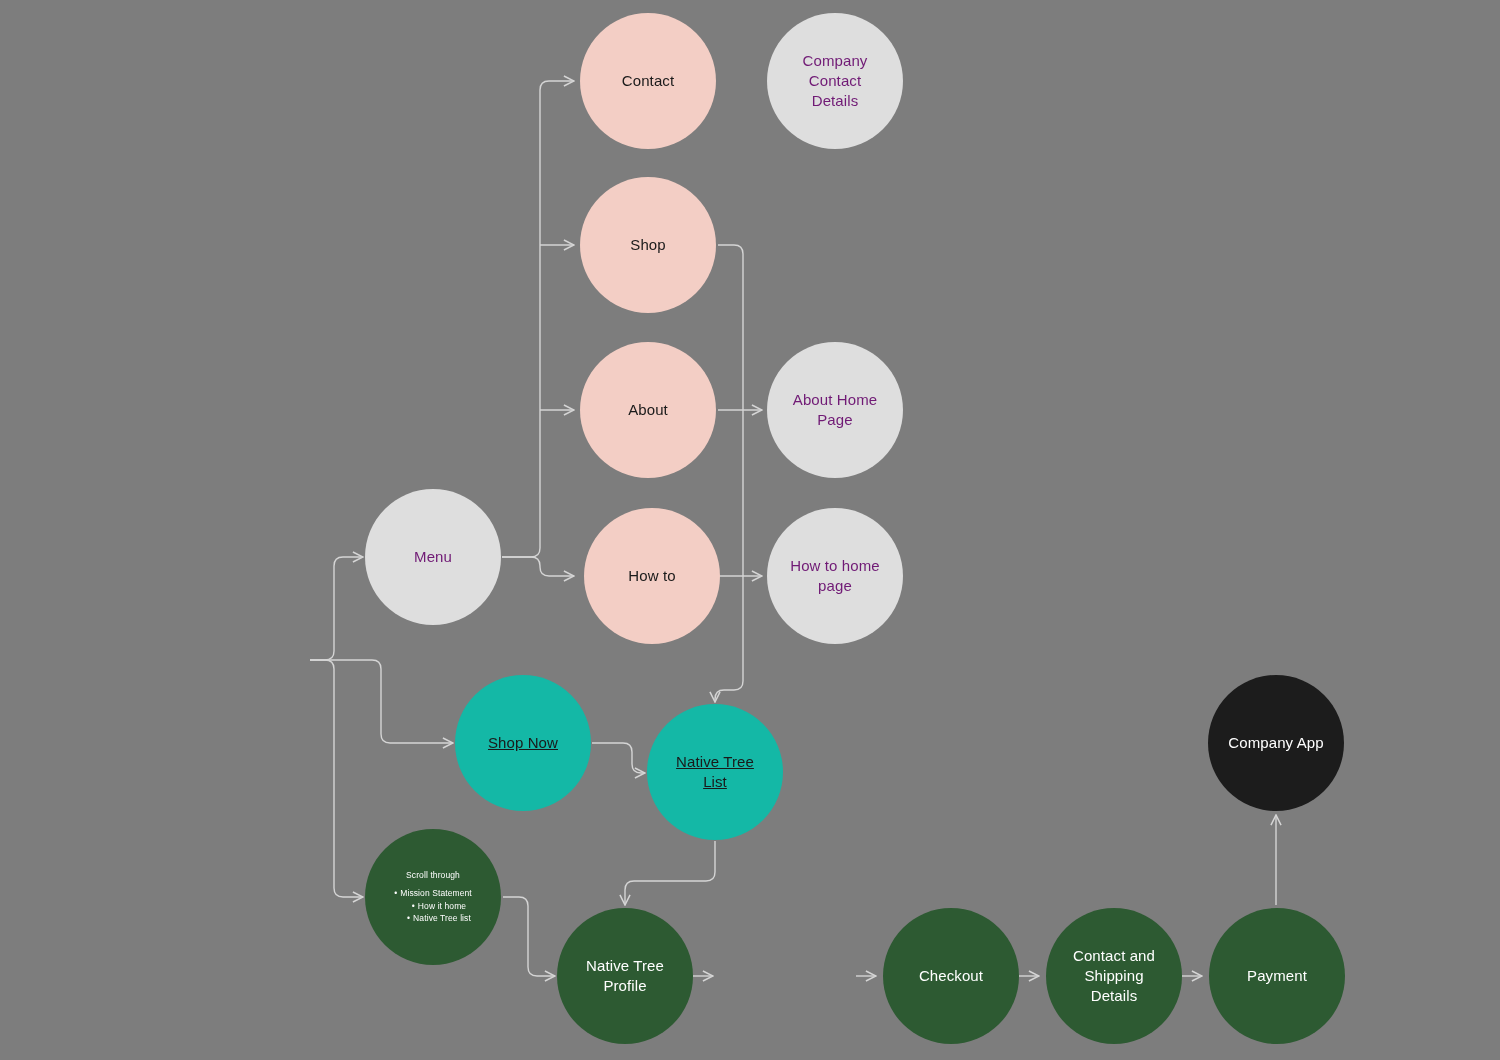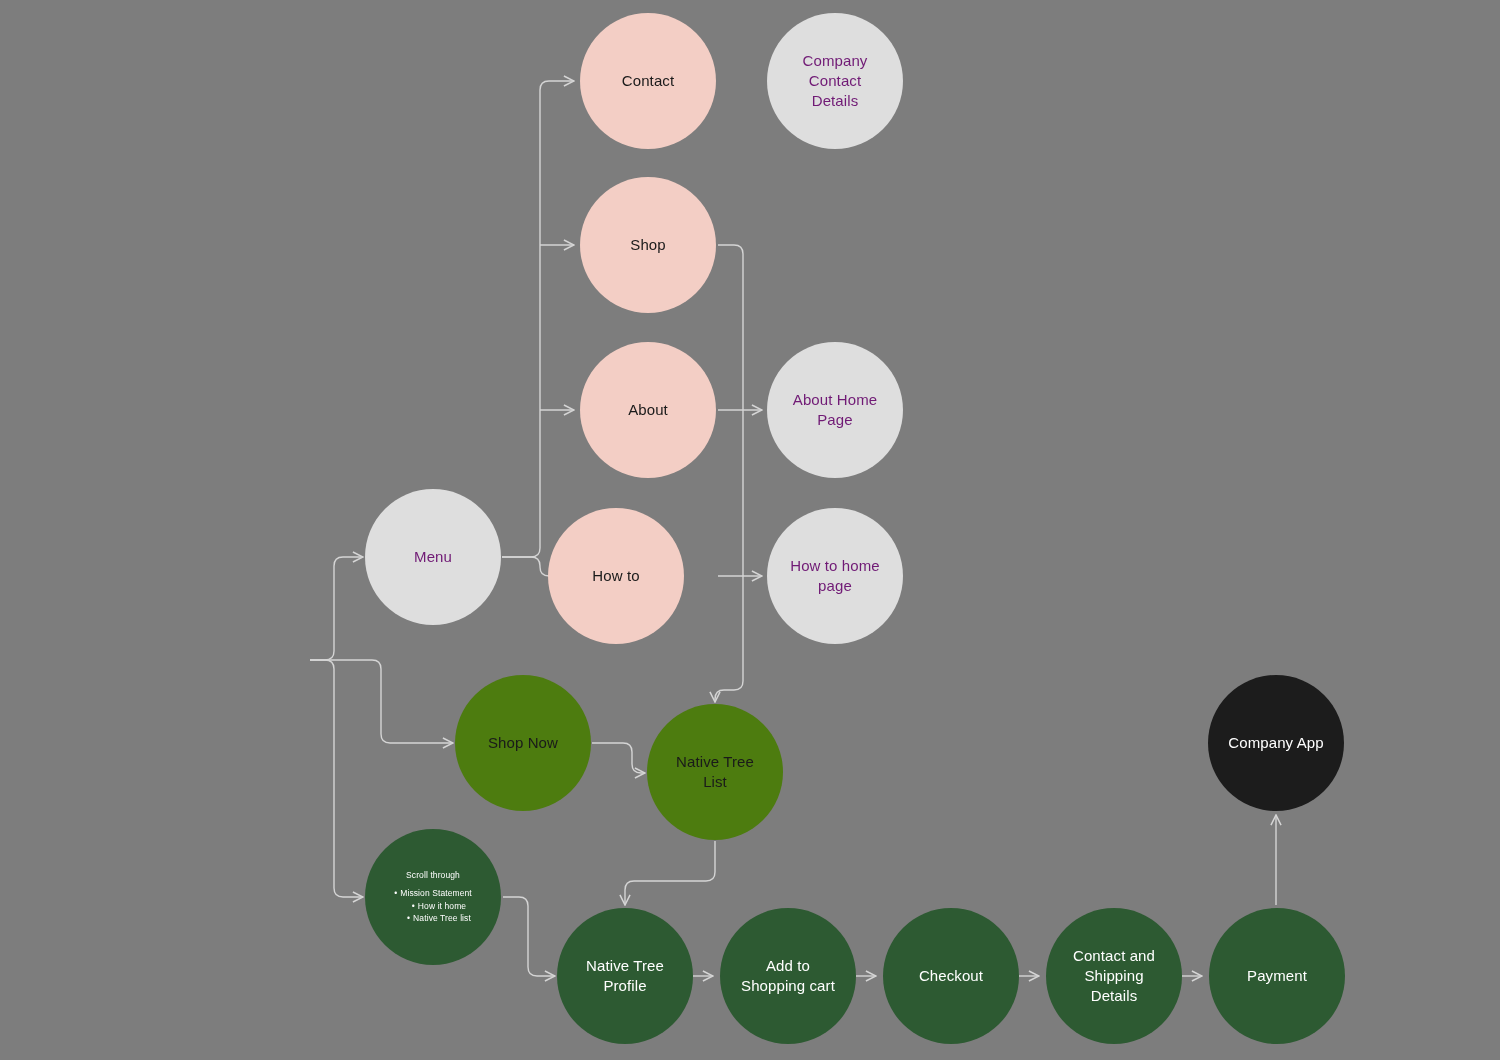--- a/index.html
+++ b/index.html
@@ -51,23 +51,24 @@
     background: #f3cec5;
     color: #1a1a1a;
     font-size: 15px;
   }
   .n-light {
     background: #dedede;
     color: #701a75;
     font-size: 15px;
   }
   .n-grey {
-    background: #4d7c0f;
+    background: #14b8a6;
     color: #1a1a1a;
     font-size: 15px;
+    text-decoration: underline;
   }
   .n-green {
     background: #2d5a32;
     color: #ffffff;
     font-size: 15px;
   }
   .bullet-node {
     flex-direction: column;
     padding: 0 14px;
   }
@@ -157,21 +158,21 @@
   </div>
 
   <div class="node n-pink" style="left:580px; top:177px; width:136px; height:136px;">
     <span class="label">Shop</span>
   </div>
 
   <div class="node n-pink" style="left:580px; top:342px; width:136px; height:136px;">
     <span class="label">About</span>
   </div>
 
-  <div class="node n-pink" style="left:548px; top:508px; width:136px; height:136px;">
+  <div class="node n-pink" style="left:584px; top:508px; width:136px; height:136px;">
     <span class="label">How to</span>
   </div>
 
   <div class="node n-light" style="left:767px; top:13px; width:136px; height:136px;">
     <span class="label">Company
 Contact
 Details</span>
   </div>
 
   <div class="node n-light" style="left:767px; top:342px; width:136px; height:136px;">
@@ -200,24 +201,20 @@
       <li class="lvl2">How it home</li>
       <li class="lvl2">Native Tree list</li>
     </ul>
   </div>
 
   <div class="node n-green" style="left:557px; top:908px; width:136px; height:136px;">
     <span class="label">Native Tree
 Profile</span>
   </div>
 
-  <div class="node n-green" style="left:720px; top:908px; width:136px; height:136px;">
-    <span class="label">Add to
-Shopping cart</span>
-  </div>
 
   <div class="node n-green" style="left:883px; top:908px; width:136px; height:136px;">
     <span class="label">Checkout</span>
   </div>
 
   <div class="node n-green" style="left:1046px; top:908px; width:136px; height:136px;">
     <span class="label">Contact and
 Shipping
 Details</span>
   </div>

